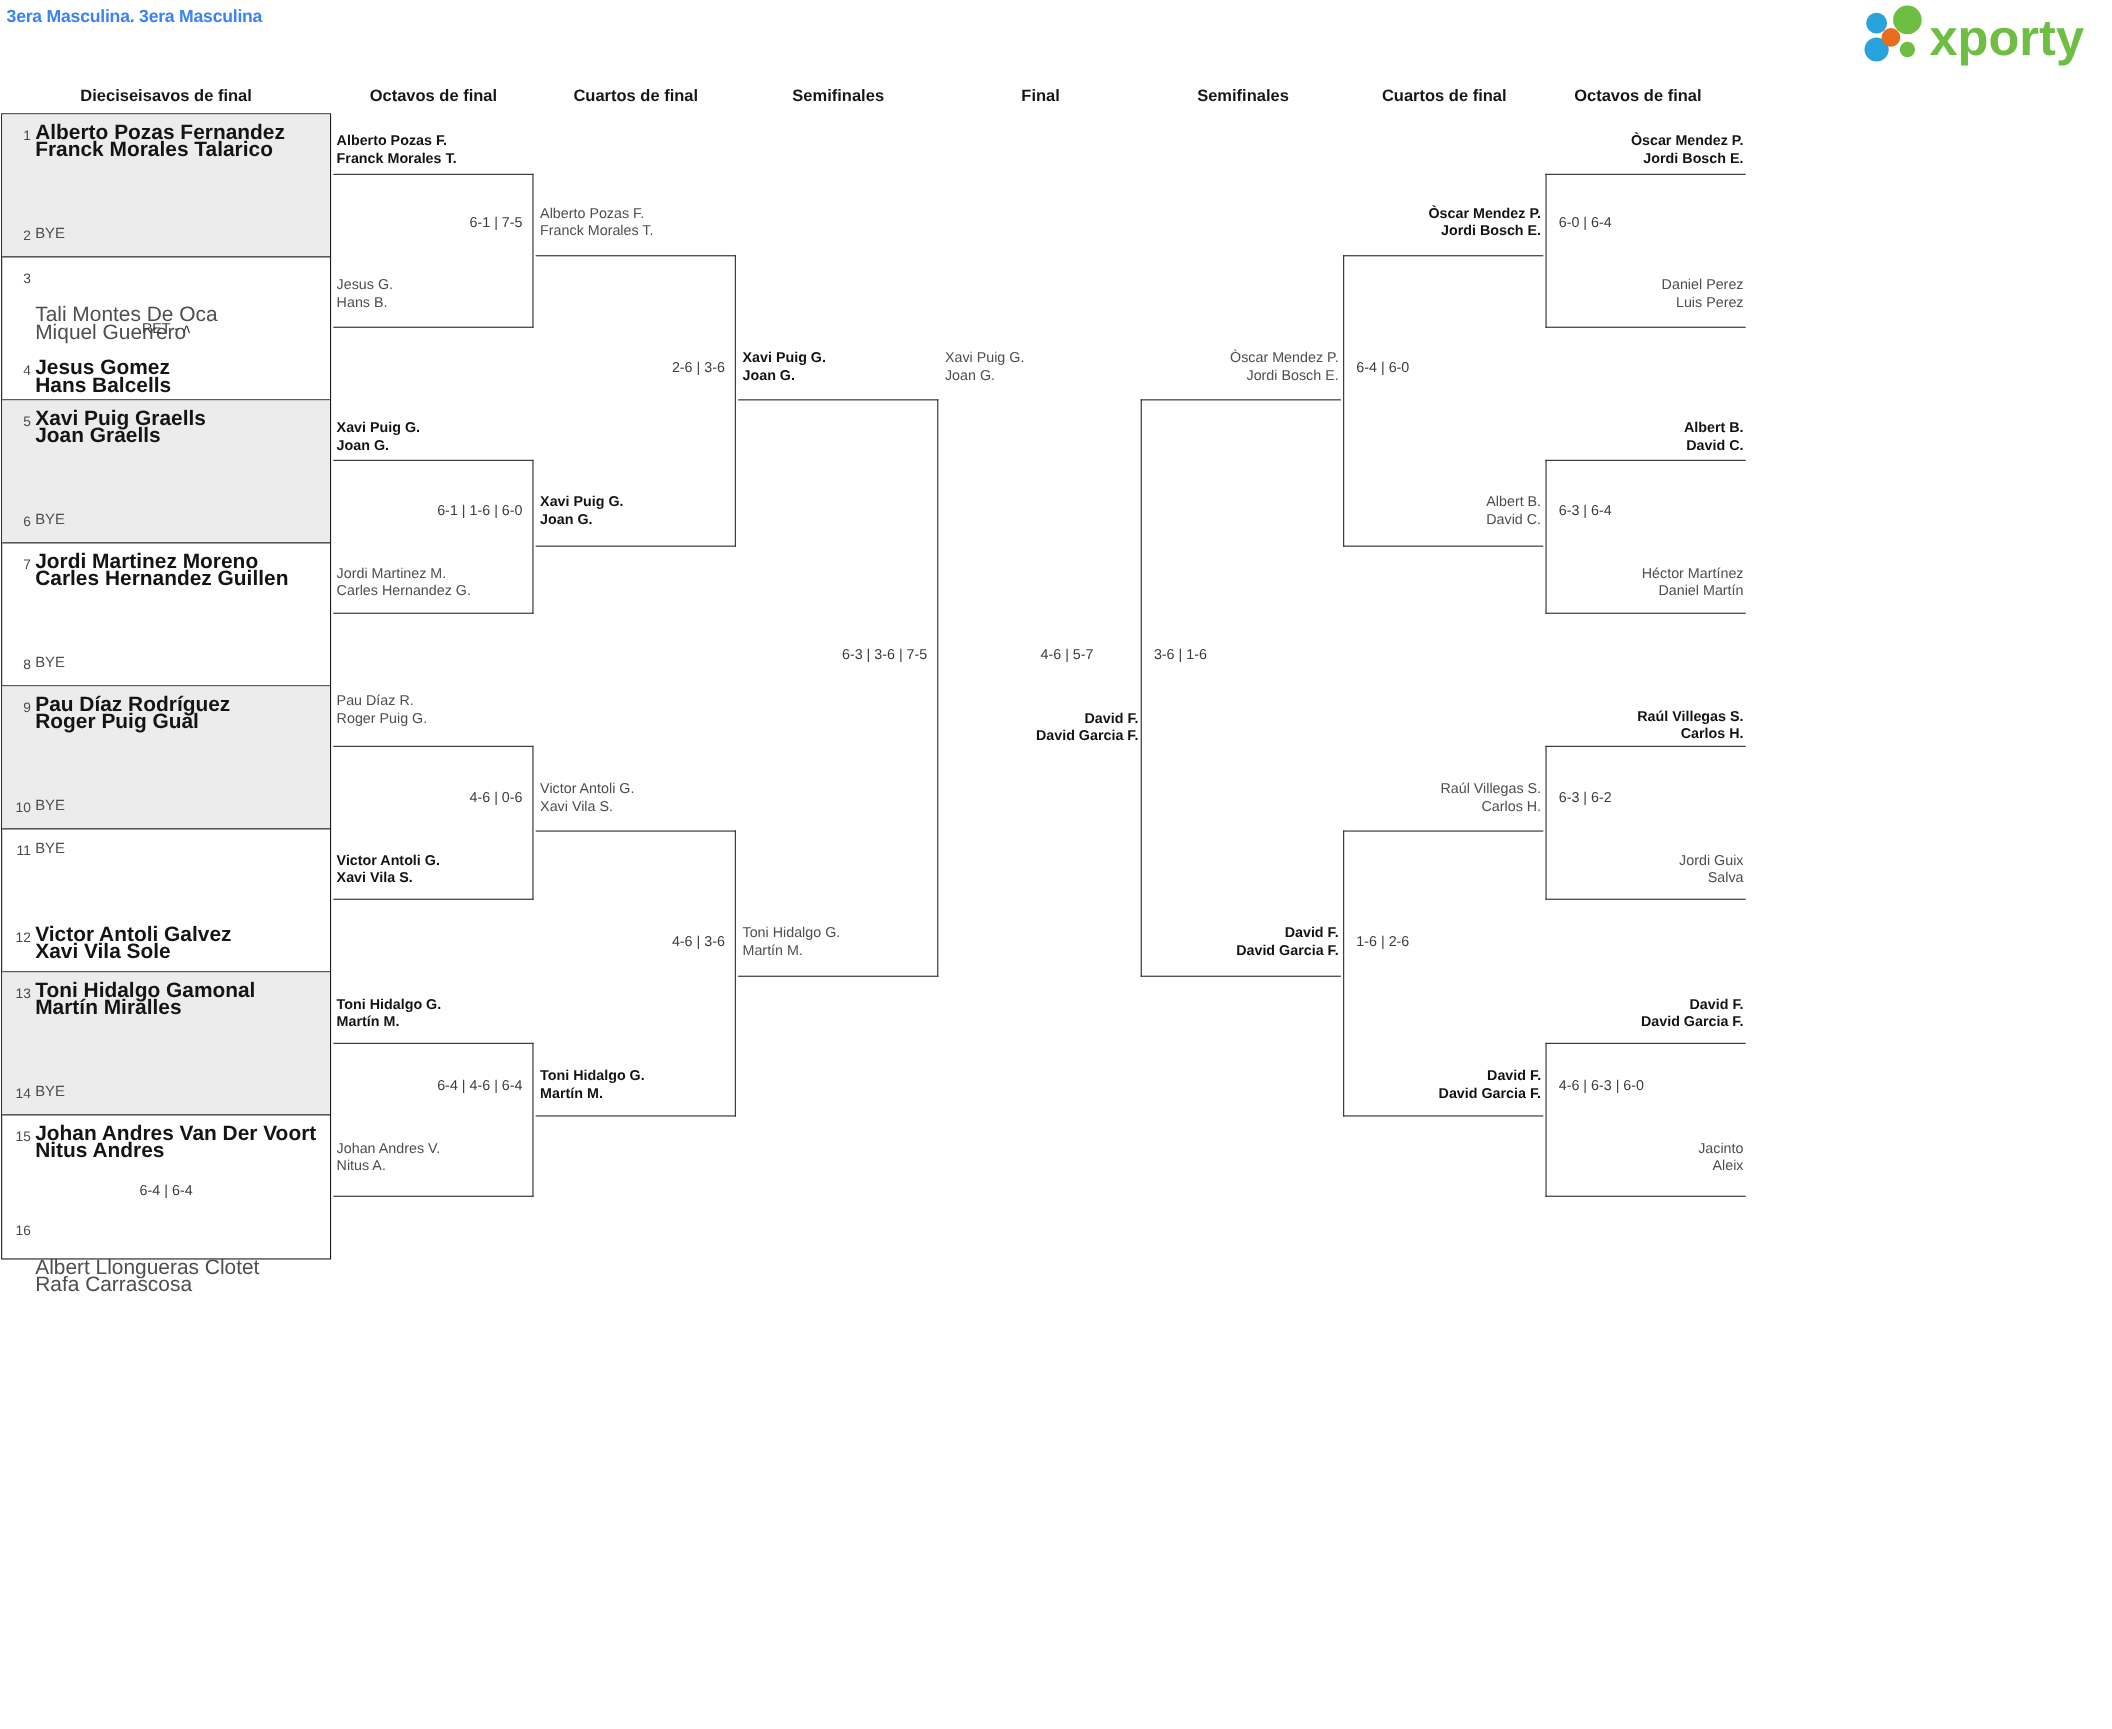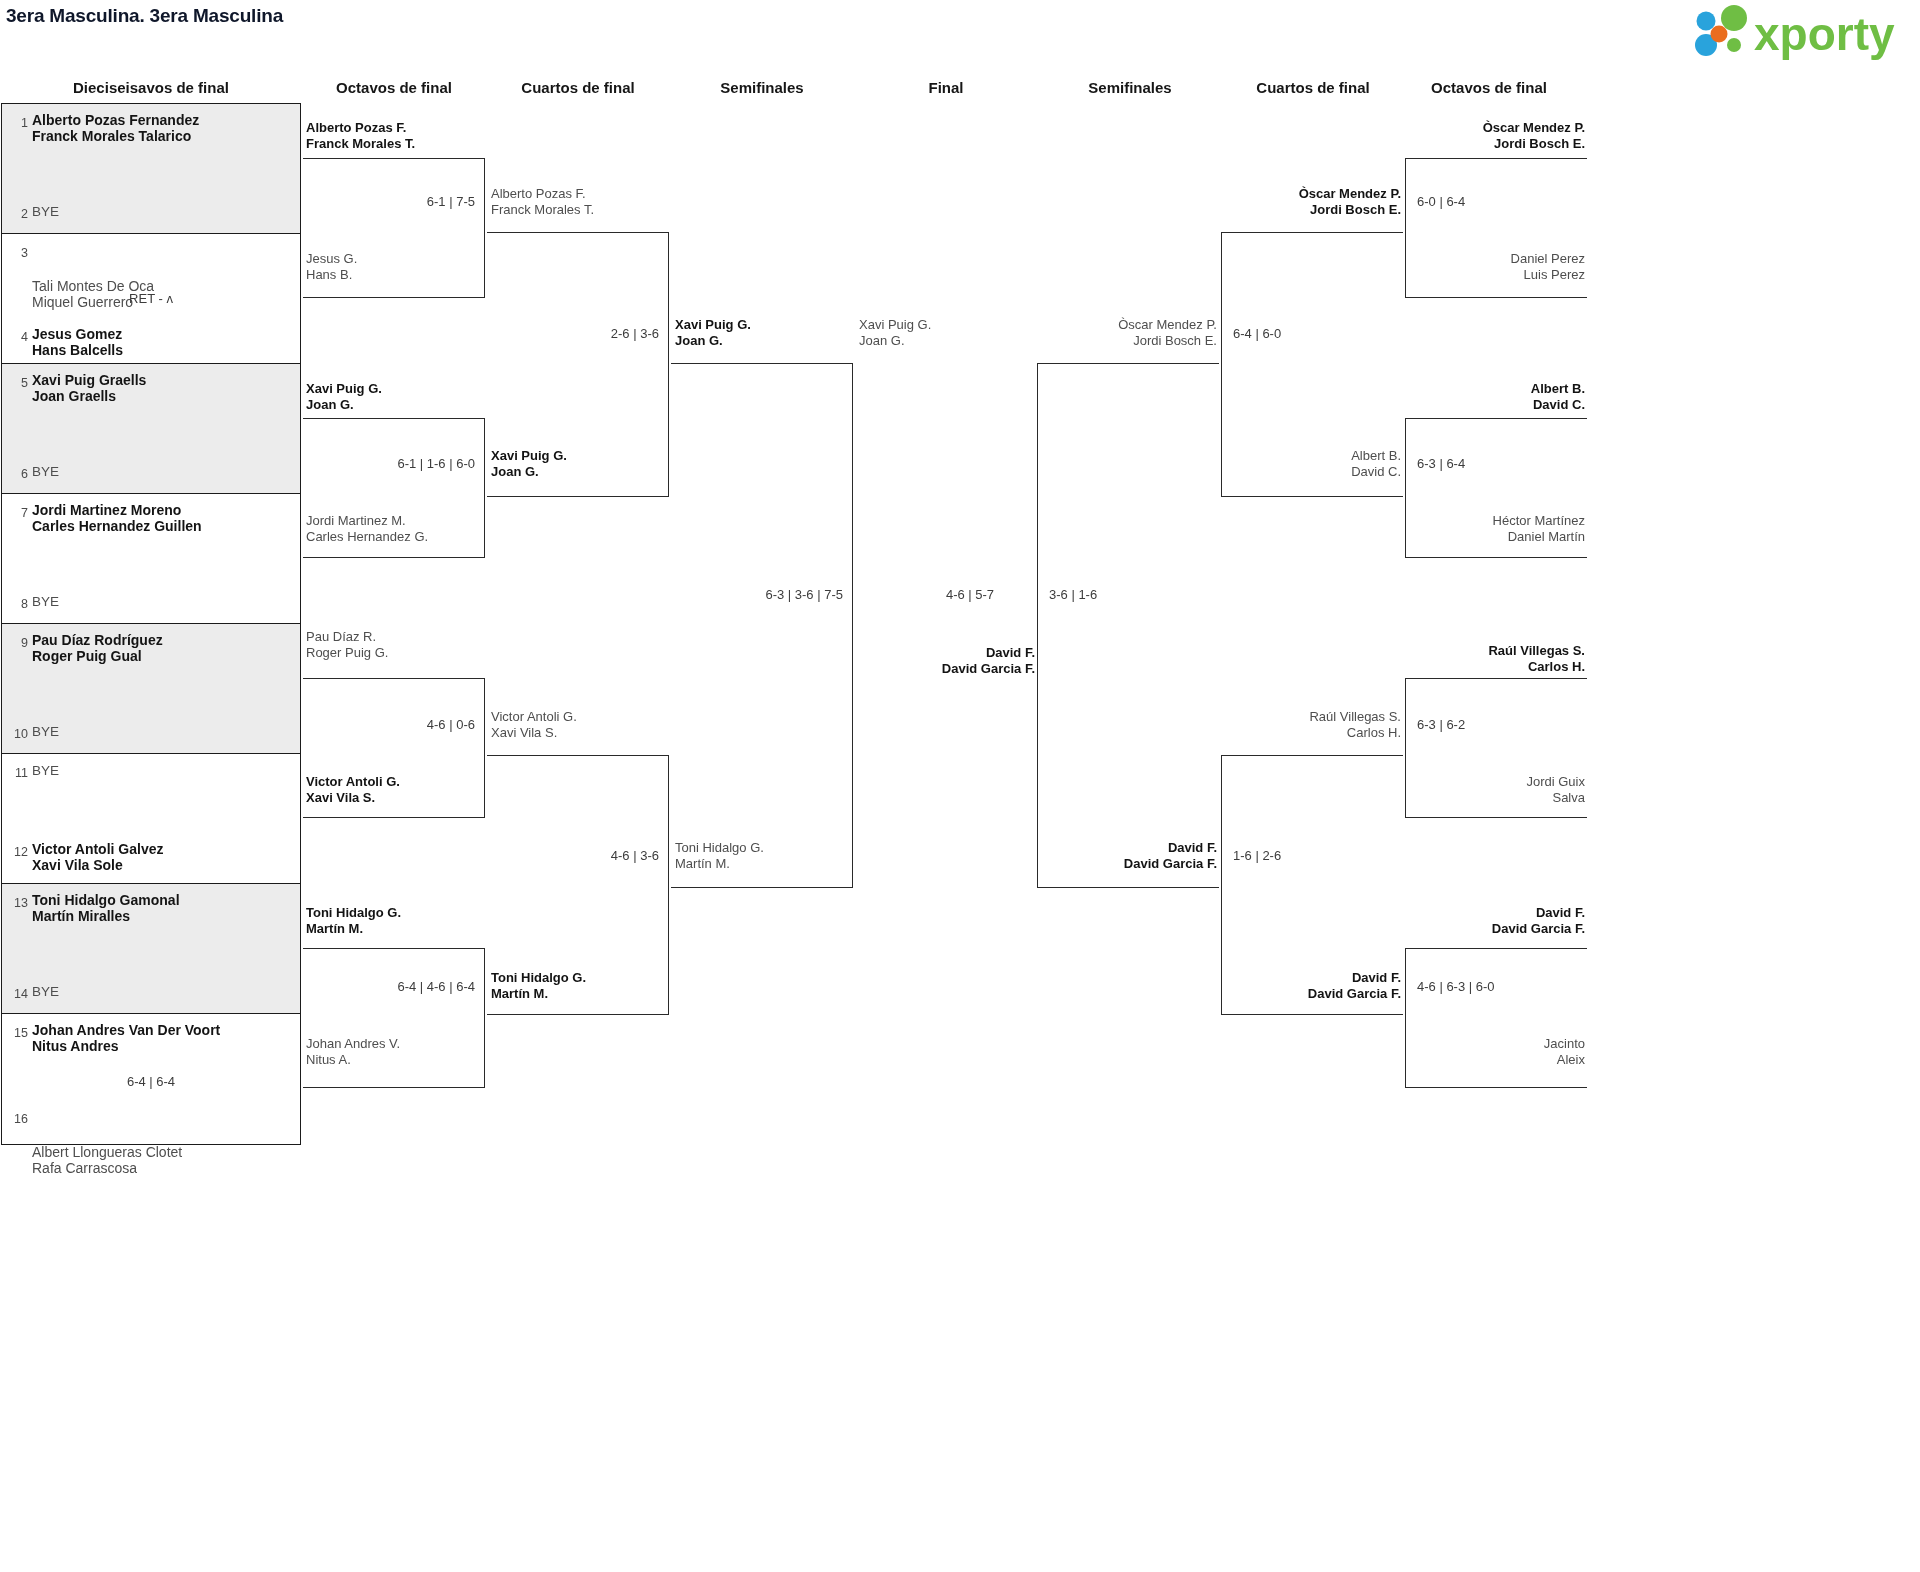--- a/index.html
+++ b/index.html
@@ -9,21 +9,21 @@
     font-family:"Liberation Sans","DejaVu Sans",sans-serif;
     color:#1b1b1b;
     overflow:hidden;
     position:relative;
   }
   .abs{position:absolute;}
 
   
   #title-block{left:6px;top:2px;width:900px;}
   #title-line1{font-size:19px;font-weight:bold;line-height:26px;letter-spacing:-0.2px;color:#121212;}
-  #title-line2{font-size:19px;font-weight:bold;line-height:27px;letter-spacing:-0.2px;color:#0f172a;}
+  #title-line2{font-size:16px;font-weight:bold;line-height:27px;letter-spacing:-0.2px;color:#3b82f6;}
 
   #brand{left:1682px;top:4px;width:236px;height:56px;}
   #brand svg{display:block;}
 
   
   .round-head{
     font-size:15px;font-weight:bold;color:#161616;
     text-align:center;top:78px;height:20px;line-height:20px;
     white-space:nowrap;
   }
@@ -31,21 +31,21 @@
   
   #seedlist{left:1px;top:103px;width:300px;border:1.5px solid #1b1b1b;box-sizing:border-box;}
   .seed-match{position:relative;box-sizing:border-box;border-bottom:1.5px solid #1b1b1b;}
   .seed-match:last-child{border-bottom:none;}
   .seed-match.shade{background:#ececec;}
   .seed-row{position:absolute;left:0;right:0;display:flex;align-items:flex-start;}
   .seed-no{
     width:26px;flex:0 0 26px;text-align:right;padding-right:4px;
     font-size:12.5px;color:#4a4a4a;line-height:15px;padding-top:3px;
   }
-  .seed-names{font-size:14px;line-height:15.5px;}
+  .seed-names{font-size:19px;line-height:15.5px;}
   .seed-names .ln{display:block;white-space:nowrap;}
   .winner .seed-names{font-weight:bold;color:#141414;}
   .loser .seed-names{font-weight:normal;color:#4e4e4e;margin-top:36px;}
   .bye .seed-names{font-weight:normal;color:#4e4e4e;font-size:13.5px;text-align:center;}
   .seed-score{
     position:absolute;left:0;right:0;text-align:center;
     font-size:13px;color:#3c3c3c;
   }
 
   

